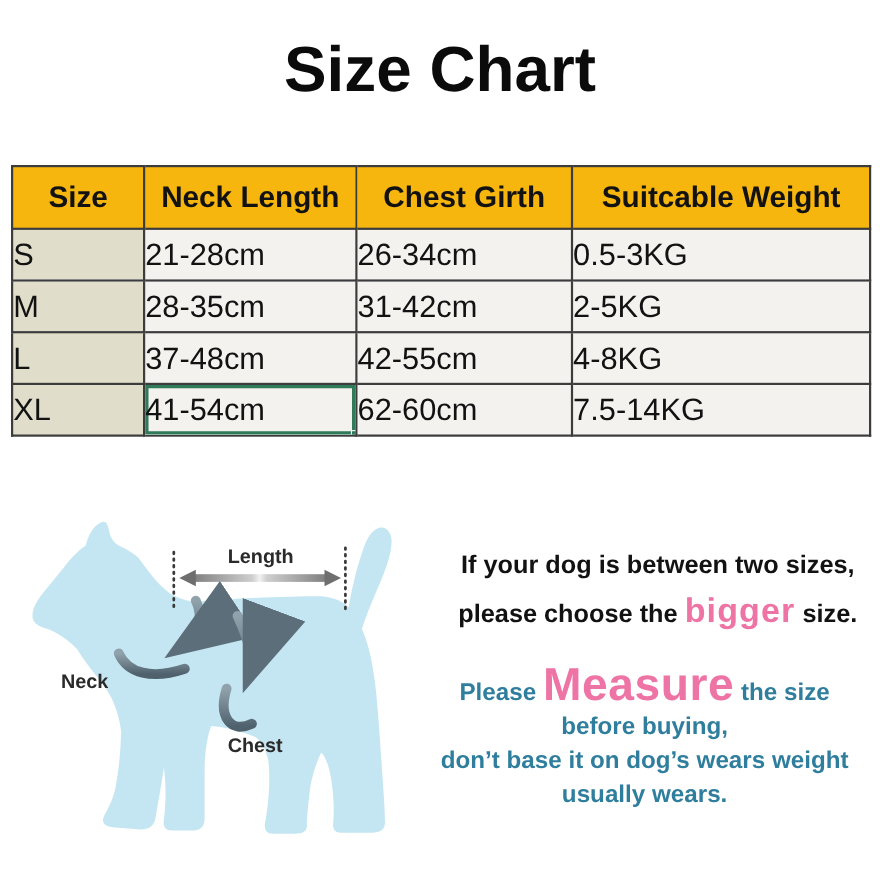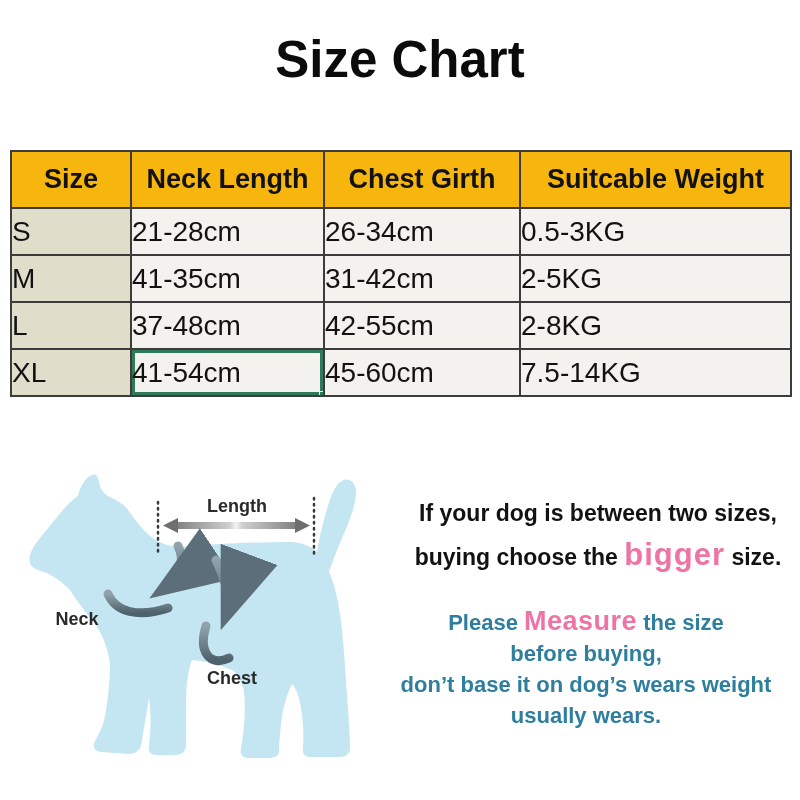--- a/index.html
+++ b/index.html
@@ -10,21 +10,21 @@
   }
   *{box-sizing:border-box; margin:0; padding:0;}
   html,body{background:#e9e9e9;}
   .canvas{
     position:relative; width:800px; height:800px; margin:0 auto;
     background:#ffffff; overflow:hidden;
     font-family:"Liberation Sans", sans-serif;
   }
   .title{
     position:absolute; top:30px; left:0; width:100%;
-    text-align:center; font-size:51px; font-weight:bold;
+    text-align:center; font-size:58px; font-weight:bold;
     color:var(--title-black); letter-spacing:0px;
   }
   table.size-chart{
     position:absolute; left:10px; top:150px; width:780px;
     border-collapse:collapse; table-layout:fixed;
     border:2px solid var(--table-border);
   }
   table.size-chart th, table.size-chart td{
     border:2px solid var(--table-border);
     vertical-align:middle;
@@ -53,21 +53,21 @@
     text-align:center; font-weight:bold; font-size:23px; line-height:42px;
     color:var(--text-black);
   }
   .advice-2{
     position:absolute; left:372px; top:606px; width:428px;
     text-align:center; font-weight:bold; font-size:22px; line-height:31px;
     color:var(--teal);
   }
   .advice-1 *, .advice-2 *{line-height:inherit;}
   .hl-bigger{color:var(--pink); font-size:31px; letter-spacing:1px;}
-  .hl-measure{color:var(--pink); font-size:27px; letter-spacing:0.5px;}
+  .hl-measure{color:var(--pink); font-size:42px; letter-spacing:0.5px;}
 </style>
 </head>
 <body>
 
 <div class="canvas">
 
   <div class="title">Size Chart</div>
 
   <table class="size-chart">
     <colgroup>
@@ -86,37 +86,37 @@
     </thead>
     <tbody>
       <tr>
         <td class="size-col">S</td>
         <td>21-28cm</td>
         <td>26-34cm</td>
         <td>0.5-3KG</td>
       </tr>
       <tr>
         <td class="size-col">M</td>
-        <td>41-35cm</td>
+        <td>28-35cm</td>
         <td>31-42cm</td>
         <td>2-5KG</td>
       </tr>
       <tr>
         <td class="size-col">L</td>
         <td>37-48cm</td>
         <td>42-55cm</td>
-        <td>2-8KG</td>
+        <td>4-8KG</td>
       </tr>
       <tr>
         <td class="size-col">XL</td>
         <td class="sel">
           <span>41-54cm</span>
           <span class="handle"></span>
         </td>
-        <td>45-60cm</td>
+        <td>62-60cm</td>
         <td>7.5-14KG</td>
       </tr>
     </tbody>
   </table>
 
   <div class="diagram">
     <svg viewBox="0 0 360 310" xmlns="http://www.w3.org/2000/svg">
       <defs>
         <linearGradient id="strapGrad" x1="0" y1="0" x2="0" y2="1">
           <stop offset="0" stop-color="#90A3AD"></stop>
@@ -178,21 +178,21 @@
       <g fill="none" stroke="url(#strapGrad)" stroke-width="9" stroke-linecap="round">
         <path d="M 196,100 C 206,122 212,140 206,156" marker-end="url(#arrowHead)"></path>
         <path d="M 186,166 C 178,192 190,207 209,198"></path>
       </g>
       <text x="212" y="224" font-size="18" text-anchor="middle">Chest</text>
     </svg>
   </div>
 
   <div class="advice-1">
     <div>If your dog is between two sizes,</div>
-    <div><span>buying choose the </span><span class="hl-bigger">bigger</span><span> size.</span></div>
+    <div><span>please choose the </span><span class="hl-bigger">bigger</span><span> size.</span></div>
   </div>
 
   <div class="advice-2">
     <div><span>Please </span><span class="hl-measure">Measure</span><span> the size</span></div>
     <div>before buying,</div>
     <div>don’t base it on dog’s wears weight</div>
     <div>usually wears.</div>
   </div>
 
 </div>

